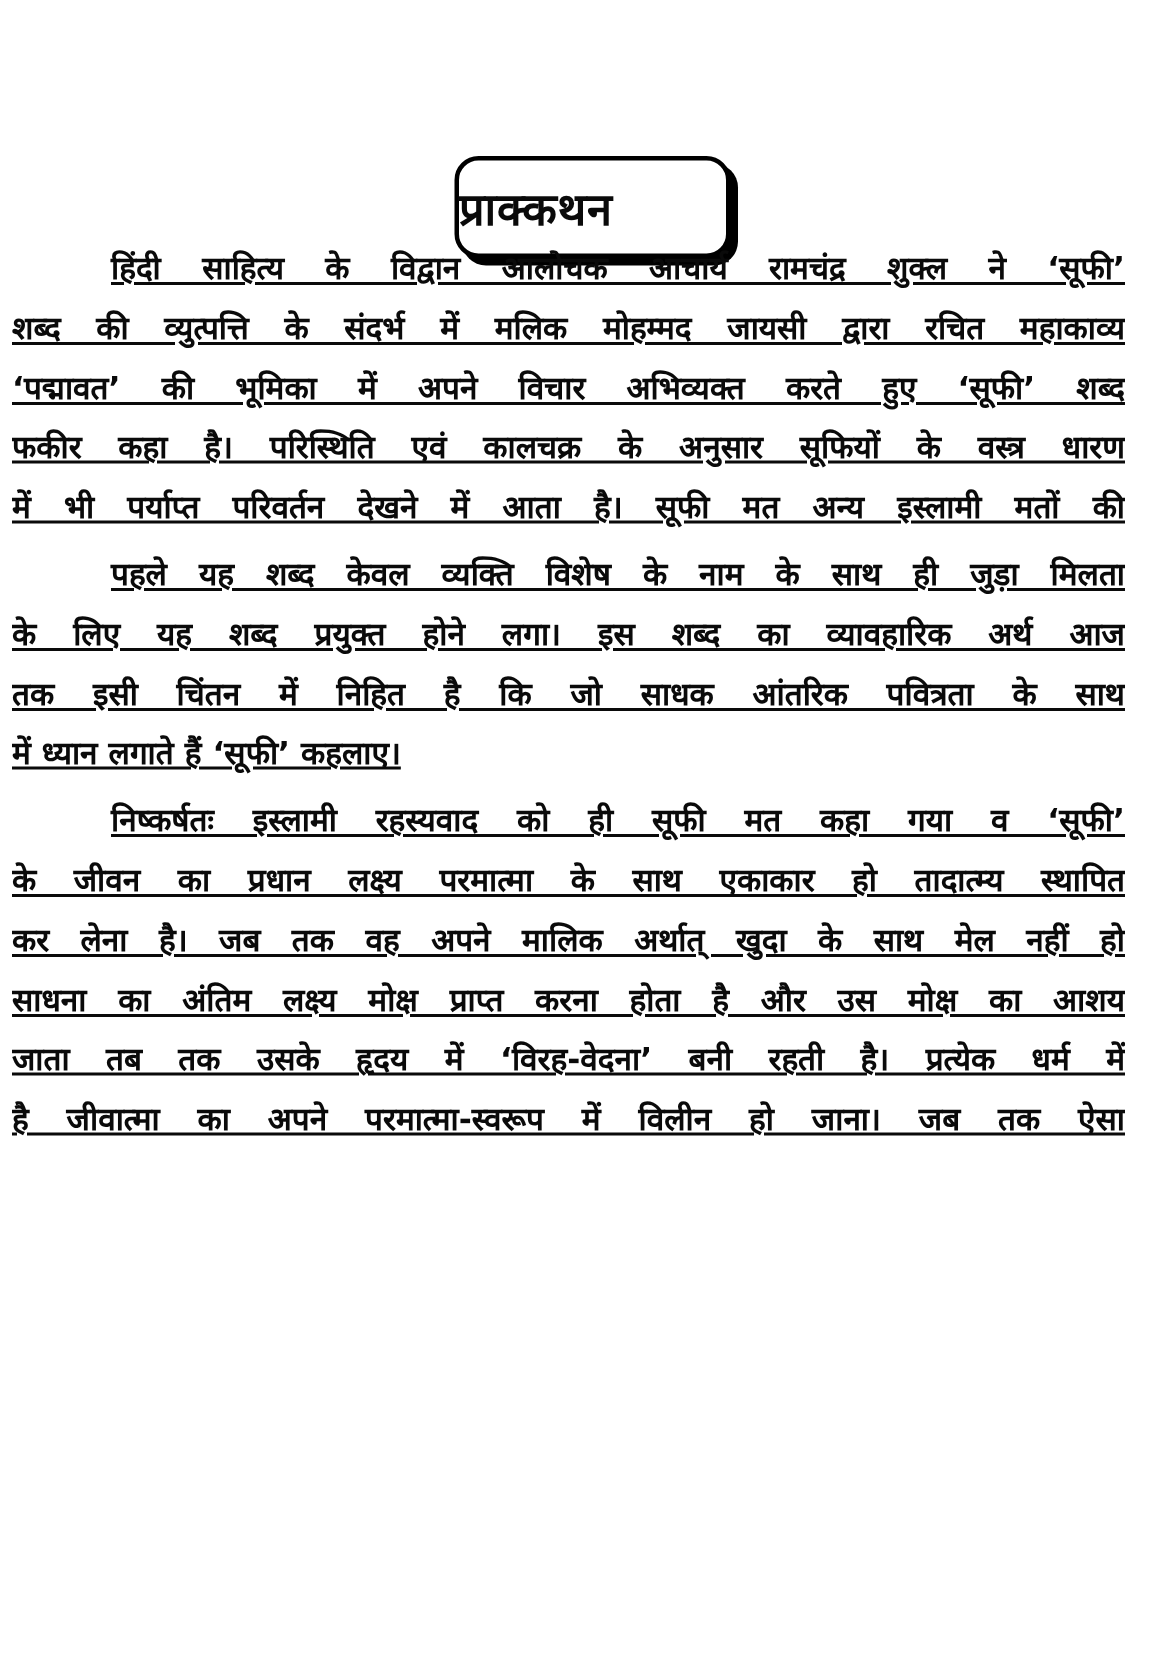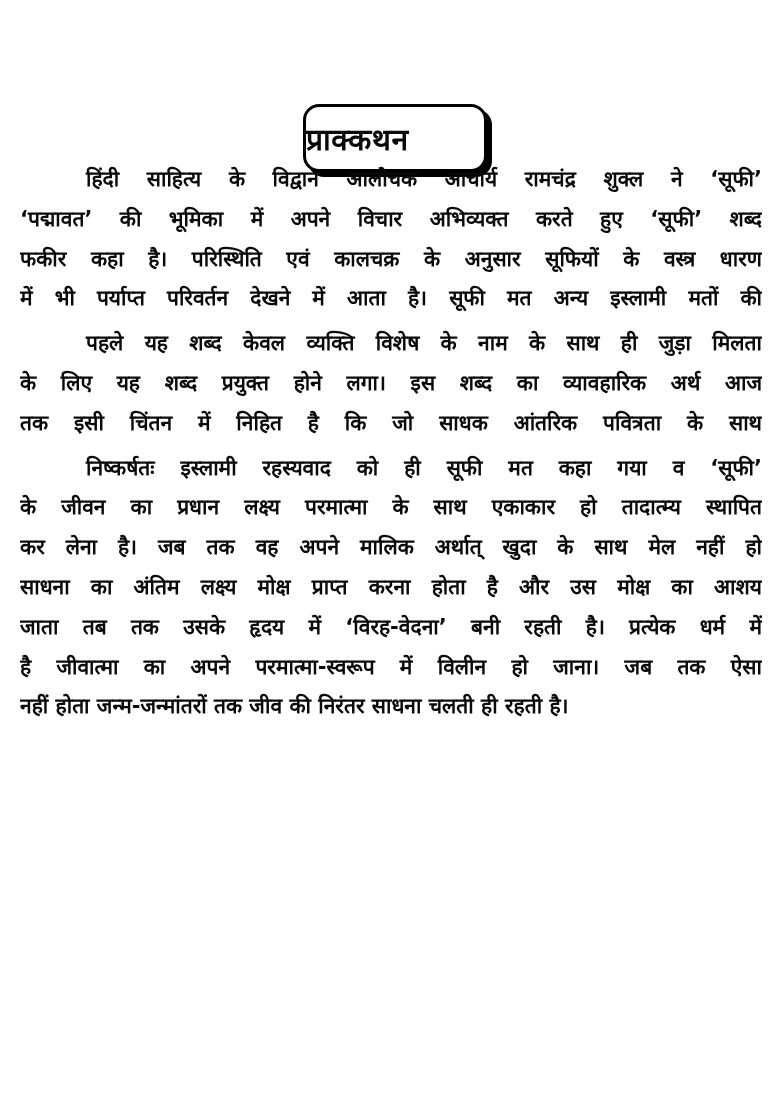--- a/index.html
+++ b/index.html
@@ -7,53 +7,54 @@
            font-family: "DejaVu Sans", sans-serif; color: #0a0a0a; }
     .title-box {
       position: absolute; left: 303px; top: 60px; width: 178px; height: 62px;
       border: 3px solid #000; border-radius: 16px;
       box-shadow: 5px 5px 0 #000;
       display: flex; align-items: center; justify-content: flex-start;
       background: #fff;
       margin-top: 44px;
     }
     .title-text { font-size: 30px; font-weight: bold; letter-spacing: 0.5px; }
-    .page-body { position: absolute; left: 20px; top: 160px; width: 742px; }
+    .page-body { position: absolute; left: 8px; top: 160px; width: 742px; text-decoration: underline; }
     .line {
       height: 39.8px; line-height: 39.8px; font-size: 21px; font-weight: bold;
       white-space: nowrap; text-align: justify; text-align-last: justify;
       overflow: hidden;
     }
     .line.indent { padding-left: 66px; }
     .line.last { text-align-last: left; }
     .para-gap { height: 5px; }
   </style>
 </head>
 <body>
 
 <div class="title-box">
   <span class="title-text">प्राक्कथन</span>
 </div>
 
 <div class="page-body">
   <div>
     <div class="line indent">हिंदी साहित्य के विद्वान आलोचक आचार्य रामचंद्र शुक्ल ने ‘सूफी’</div>
+    <div class="line">शब्द की व्युत्पत्ति के संदर्भ में मलिक मोहम्मद जायसी द्वारा रचित महाकाव्य</div>
     <div class="line">‘पद्मावत’ की भूमिका में अपने विचार अभिव्यक्त करते हुए ‘सूफी’ शब्द</div>
     <div class="line">फकीर कहा है। परिस्थिति एवं कालचक्र के अनुसार सूफियों के वस्त्र धारण</div>
     <div class="line">में भी पर्याप्त परिवर्तन देखने में आता है। सूफी मत अन्य इस्लामी मतों की</div>
   </div>
   <div class="para-gap"></div>
   <div>
     <div class="line indent">पहले यह शब्द केवल व्यक्ति विशेष के नाम के साथ ही जुड़ा मिलता</div>
     <div class="line">के लिए यह शब्द प्रयुक्त होने लगा। इस शब्द का व्यावहारिक अर्थ आज</div>
     <div class="line">तक इसी चिंतन में निहित है कि जो साधक आंतरिक पवित्रता के साथ</div>
+    <div class="line last">में ध्यान लगाते हैं ‘सूफी’ कहलाए।</div>
   </div>
   <div class="para-gap"></div>
   <div>
     <div class="line indent">निष्कर्षतः इस्लामी रहस्यवाद को ही सूफी मत कहा गया व ‘सूफी’</div>
     <div class="line">के जीवन का प्रधान लक्ष्य परमात्मा के साथ एकाकार हो तादात्म्य स्थापित</div>
     <div class="line">कर लेना है। जब तक वह अपने मालिक अर्थात् खुदा के साथ मेल नहीं हो</div>
     <div class="line">साधना का अंतिम लक्ष्य मोक्ष प्राप्त करना होता है और उस मोक्ष का आशय</div>
     <div class="line">जाता तब तक उसके हृदय में ‘विरह-वेदना’ बनी रहती है। प्रत्येक धर्म में</div>
     <div class="line">है जीवात्मा का अपने परमात्मा-स्वरूप में विलीन हो जाना। जब तक ऐसा</div>
-    <div class="line last">नहीं होता जन्म-जन्मांतरों तक जीव की निरंतर साधना चलती ही रहती है।</div>
   </div>
 </div>
 
 </body></html>

